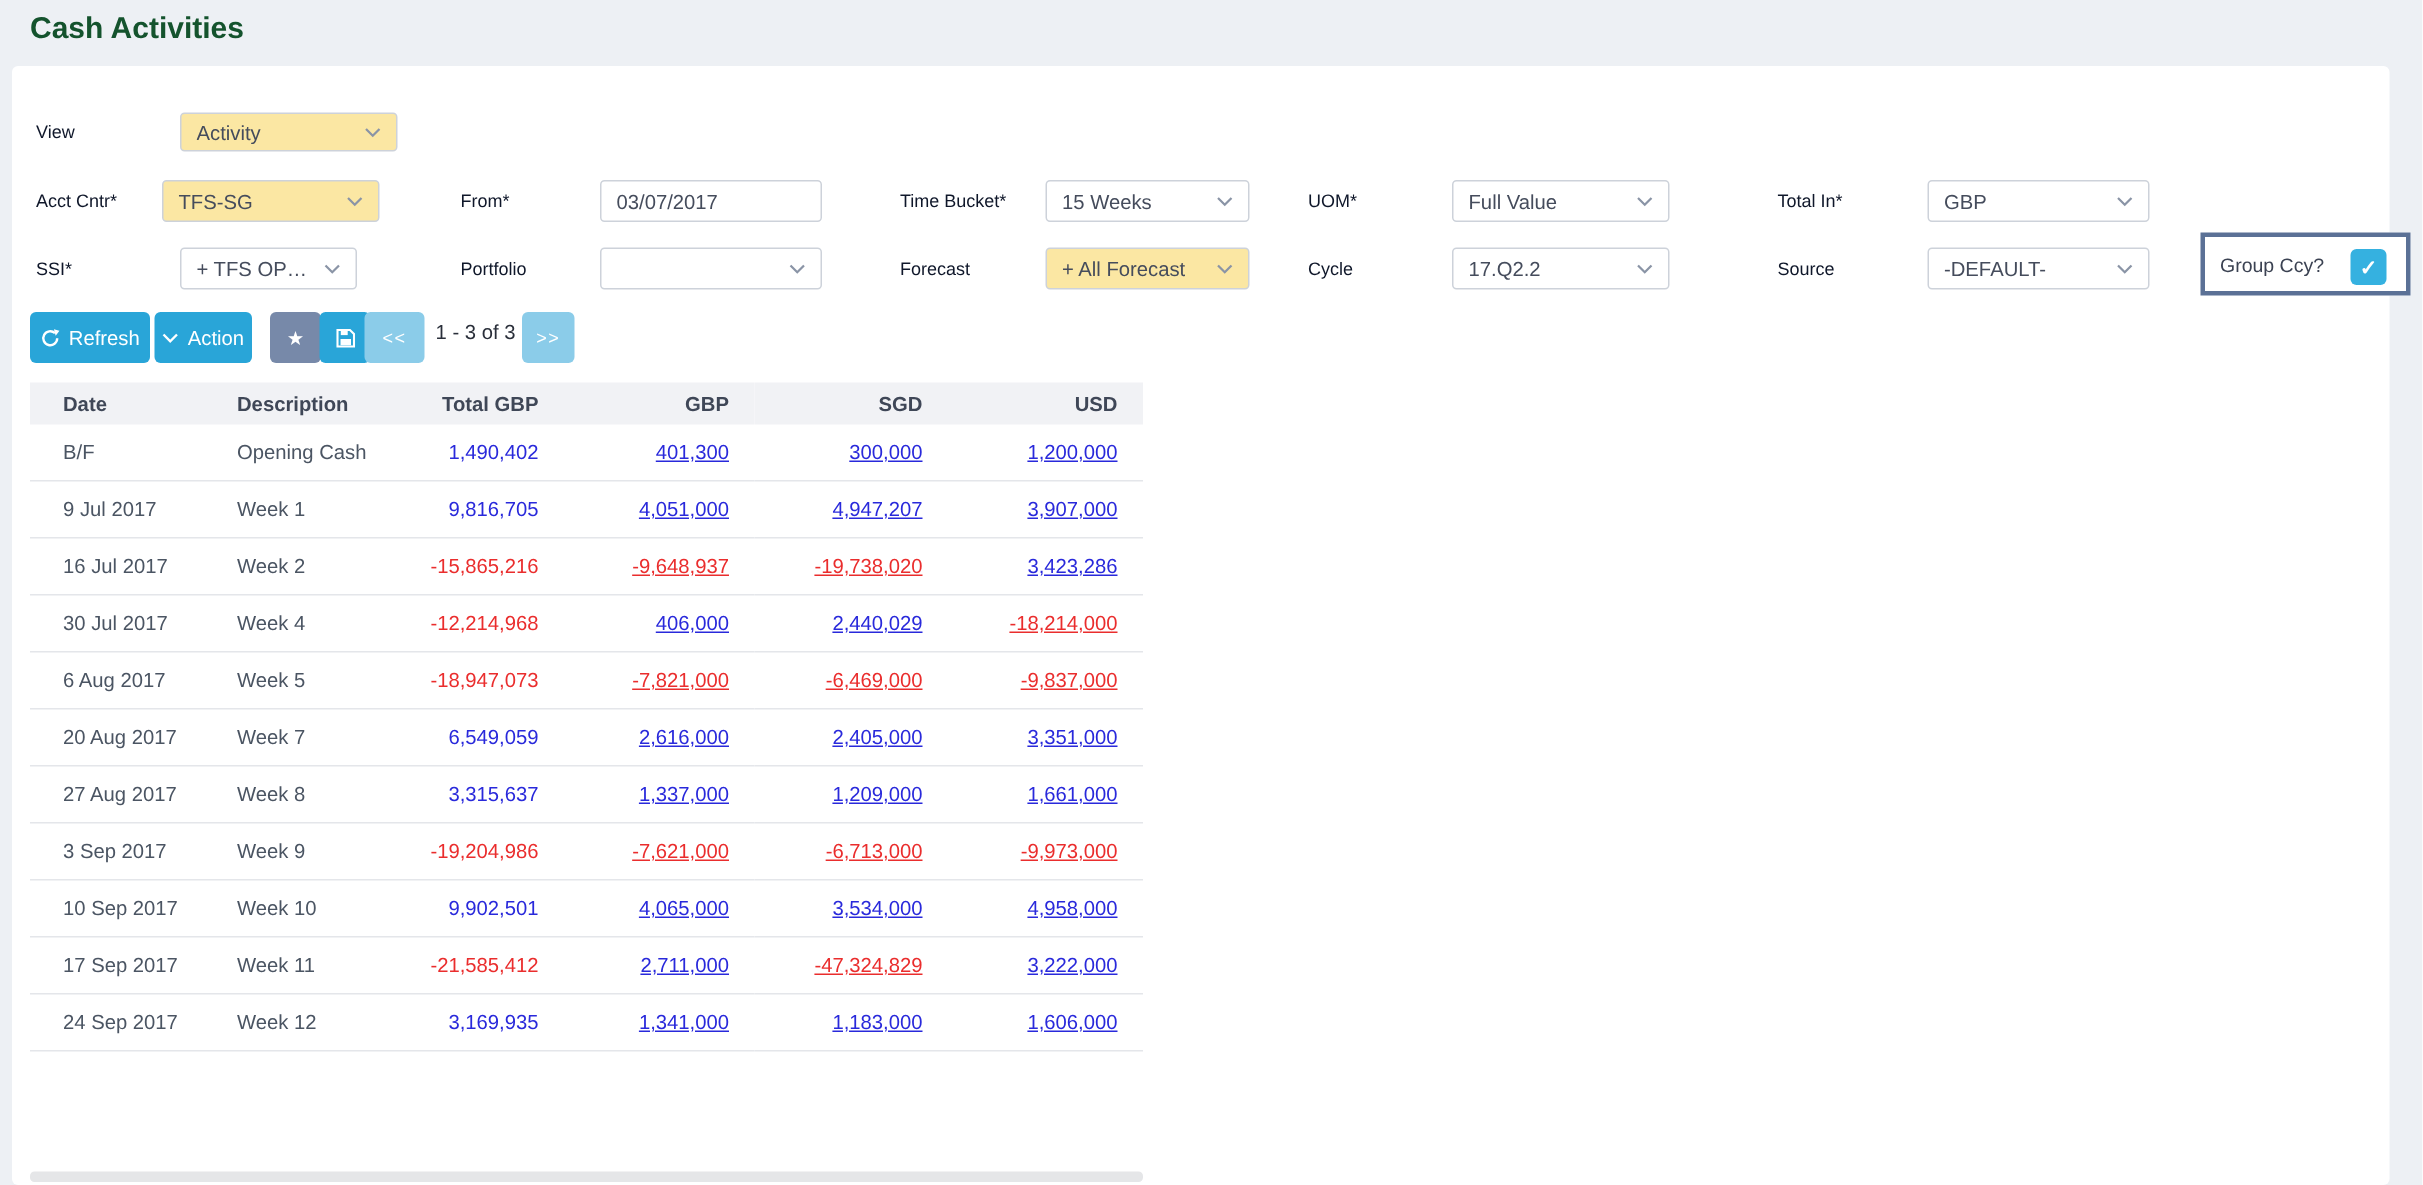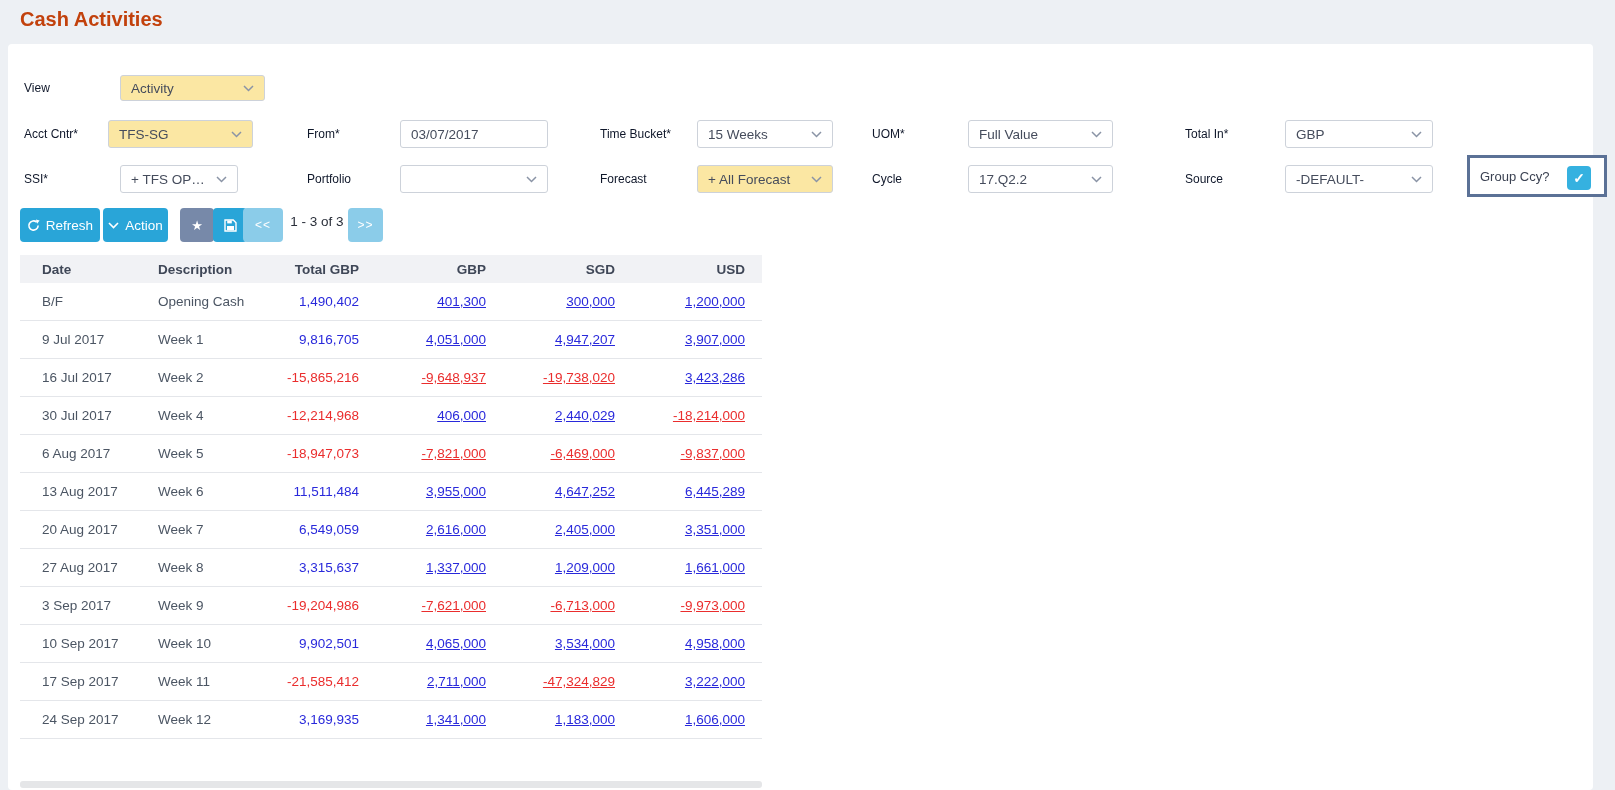--- a/index.html
+++ b/index.html
@@ -1,18 +1,18 @@
 <!DOCTYPE html>
 <html><head>
 <meta charset="utf-8">
 <style>
   html,body{margin:0;padding:0;}
   .page{position:relative;width:1615px;height:790px;background:#edf0f4;overflow:hidden;
         font-family:"Liberation Sans", sans-serif;}
-  .page-title{position:absolute;left:20px;top:8px;font-size:20px;font-weight:700;color:#c2410c;}
+  .page-title{position:absolute;left:20px;top:8px;font-size:20px;font-weight:700;color:#14532d;}
   .card{position:absolute;left:8px;top:44px;width:1585px;height:746px;background:#ffffff;
         border-radius:4px;overflow:visible;}
   .flabel{position:absolute;font-size:12px;color:#0f172a;white-space:nowrap;}
   .fctrl{position:absolute;box-sizing:border-box;height:28px;border:1px solid #cdd2da;border-radius:3px;
          background:#fff;display:flex;align-items:center;padding:0 10px;font-size:13.5px;color:#454c5c;
          white-space:nowrap;}
   .fctrl .fval{flex:1;overflow:hidden;text-overflow:ellipsis;}
   .fctrl.yellow{background:#fbe7a3;}
   .chev{display:flex;align-items:center;margin-left:6px;}
   input.fctrl{padding:0 10px;outline:none;}
@@ -249,28 +249,20 @@
           </tr>
           <tr>
             <td><span>6 Aug 2017</span></td>
             <td><span>Week 5</span></td>
             <td class="num"><span class="neg">-18,947,073</span></td>
             <td class="num"><span class="neg lnk">-7,821,000</span></td>
             <td class="num"><span class="neg lnk">-6,469,000</span></td>
             <td class="num"><span class="neg lnk">-9,837,000</span></td>
           </tr>
           <tr>
-            <td><span>13 Aug 2017</span></td>
-            <td><span>Week 6</span></td>
-            <td class="num"><span class="pos">11,511,484</span></td>
-            <td class="num"><span class="pos lnk">3,955,000</span></td>
-            <td class="num"><span class="pos lnk">4,647,252</span></td>
-            <td class="num"><span class="pos lnk">6,445,289</span></td>
-          </tr>
-          <tr>
             <td><span>20 Aug 2017</span></td>
             <td><span>Week 7</span></td>
             <td class="num"><span class="pos">6,549,059</span></td>
             <td class="num"><span class="pos lnk">2,616,000</span></td>
             <td class="num"><span class="pos lnk">2,405,000</span></td>
             <td class="num"><span class="pos lnk">3,351,000</span></td>
           </tr>
           <tr>
             <td><span>27 Aug 2017</span></td>
             <td><span>Week 8</span></td>

